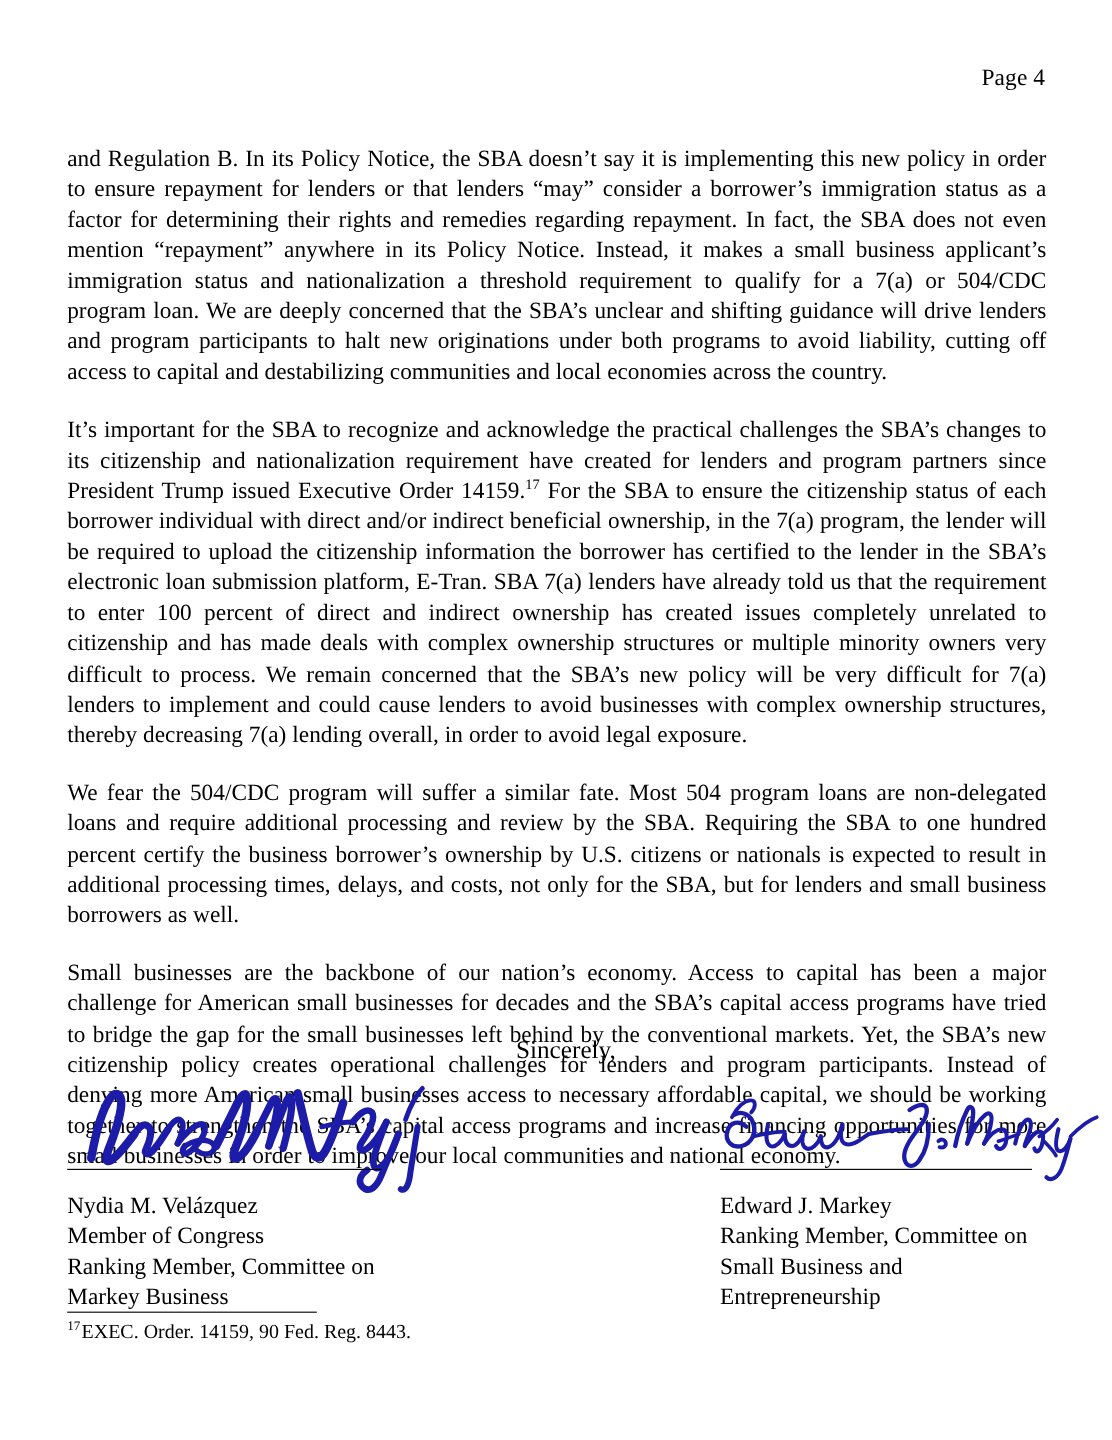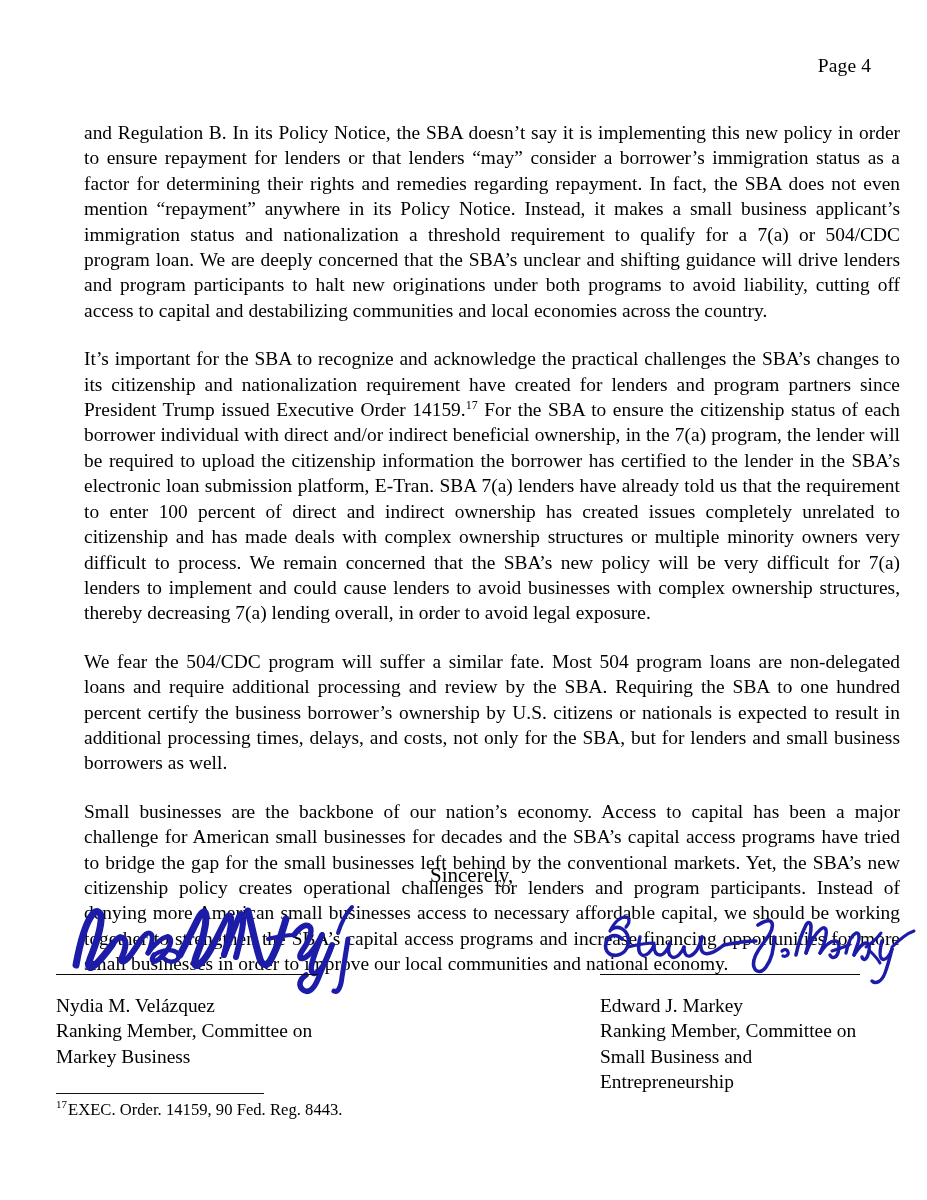--- a/index.html
+++ b/index.html
@@ -30,21 +30,20 @@
     line-height: 1.2;
     letter-spacing: 0.1px;
   }
 
   
   .body-copy {
     position: absolute;
     top: 120px;
     left: 56px;
     width: 816px;
-    margin-left: 28px;
   }
   .para {
     text-align: justify;
     text-justify: inter-word;
     font-size: 19.4px;
     line-height: 25.4px;
     margin: 0 0 23px 0;
     letter-spacing: 0.02px;
     word-spacing: 0.1px;
     hyphens: none;
@@ -171,20 +170,21 @@
             <path d="M276 42 C272 52 266 66 262 76 C258 86 252 92 246 86 C242 82 244 76 250 72" stroke-width="5.5"></path>
             <path d="M282 30 C286 18 292 8 296 4" stroke-width="4"></path>
             <path d="M292 36 C290 48 288 62 286 74 C285 84 282 90 278 88" stroke-width="5"></path>
           </g>
         </svg>
       </div>
       <div class="sig-rule"></div>
     </div>
     <div class="sig-lines">
       <div>Nydia M. Velázquez</div>
+      <div>Member of Congress</div>
       <div>Ranking Member, Committee on</div>
       <div>Markey Business</div>
     </div>
   </div>
 
   <div class="sig-block sig-right">
     <div class="sig-area">
       <div class="sig-ink">
         <svg width="330" height="72" viewBox="0 0 330 72" fill="none" xmlns="http://www.w3.org/2000/svg" aria-hidden="true">
           <g stroke="#1c1ca8" fill="none" stroke-linecap="round" stroke-linejoin="round">

